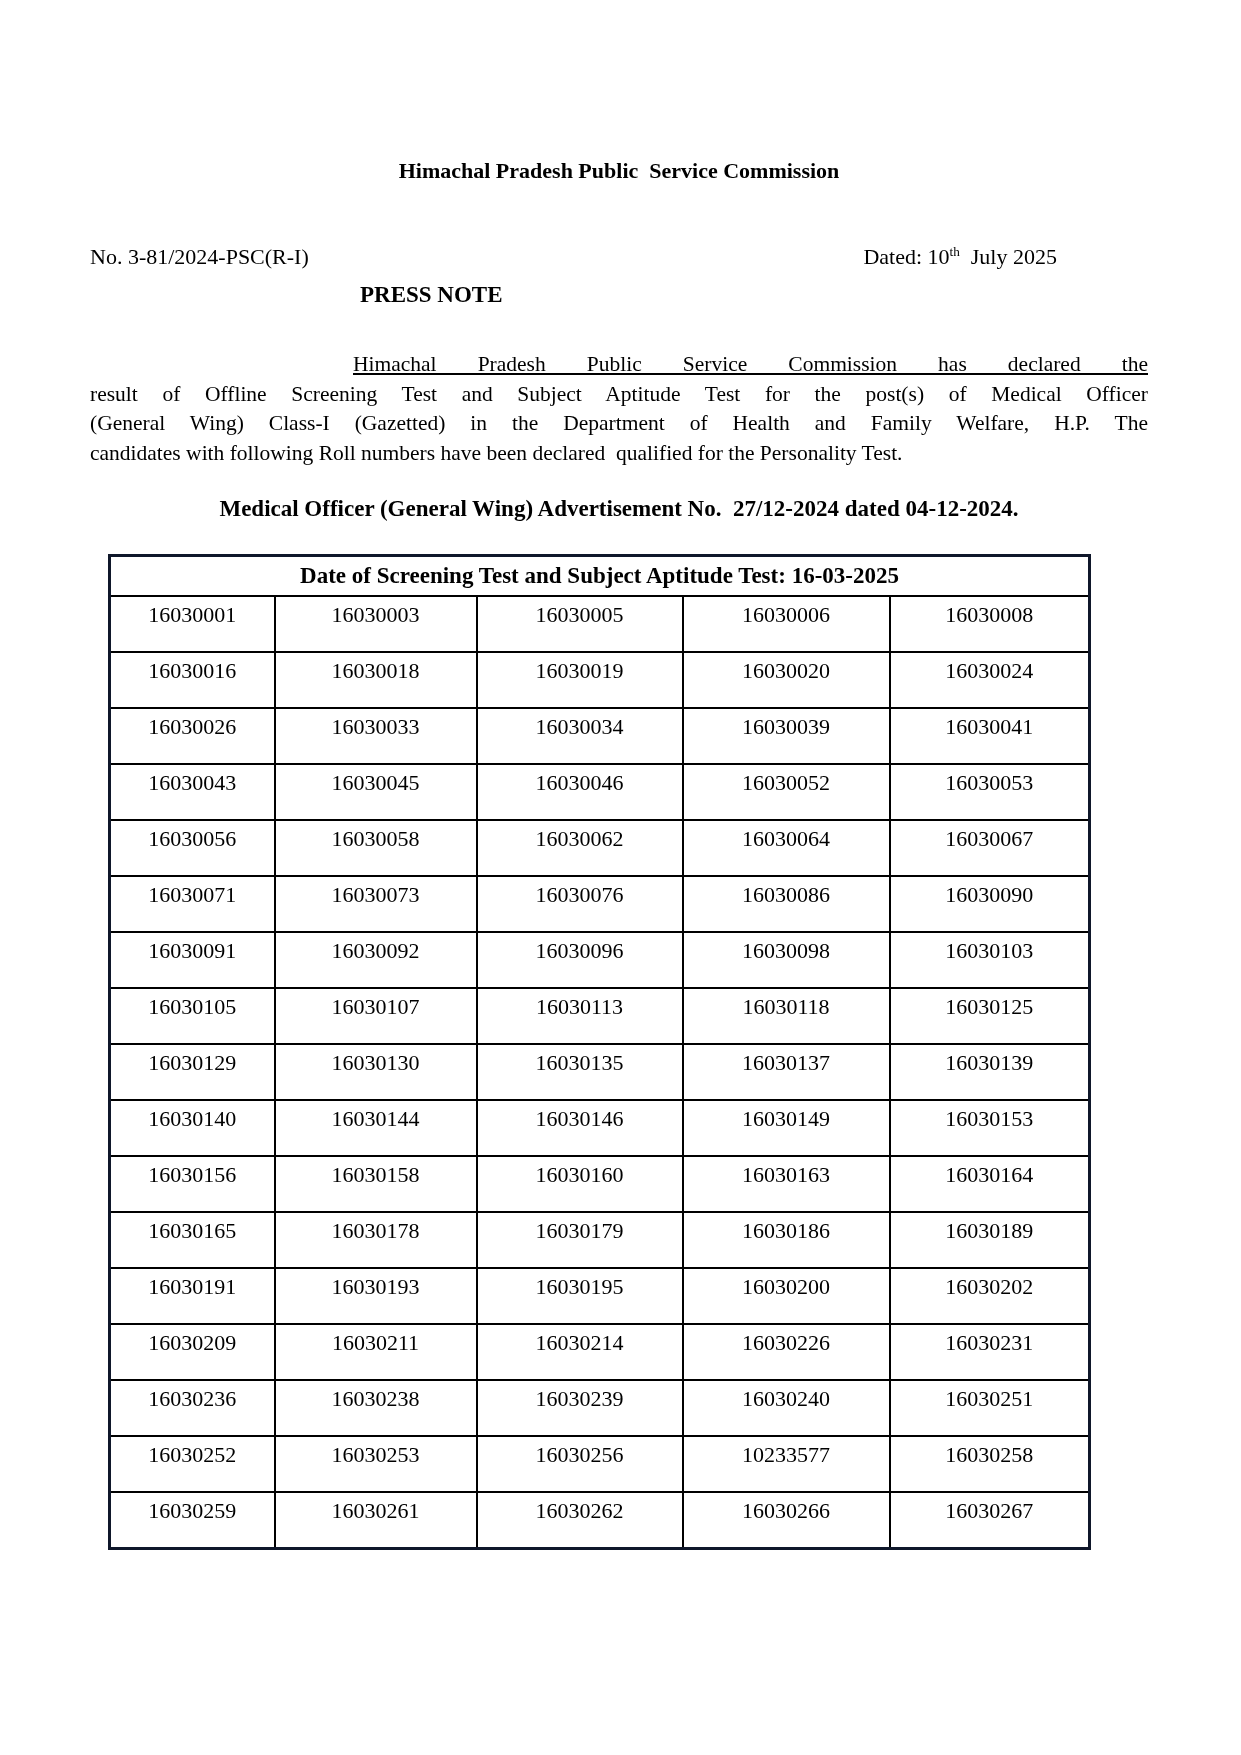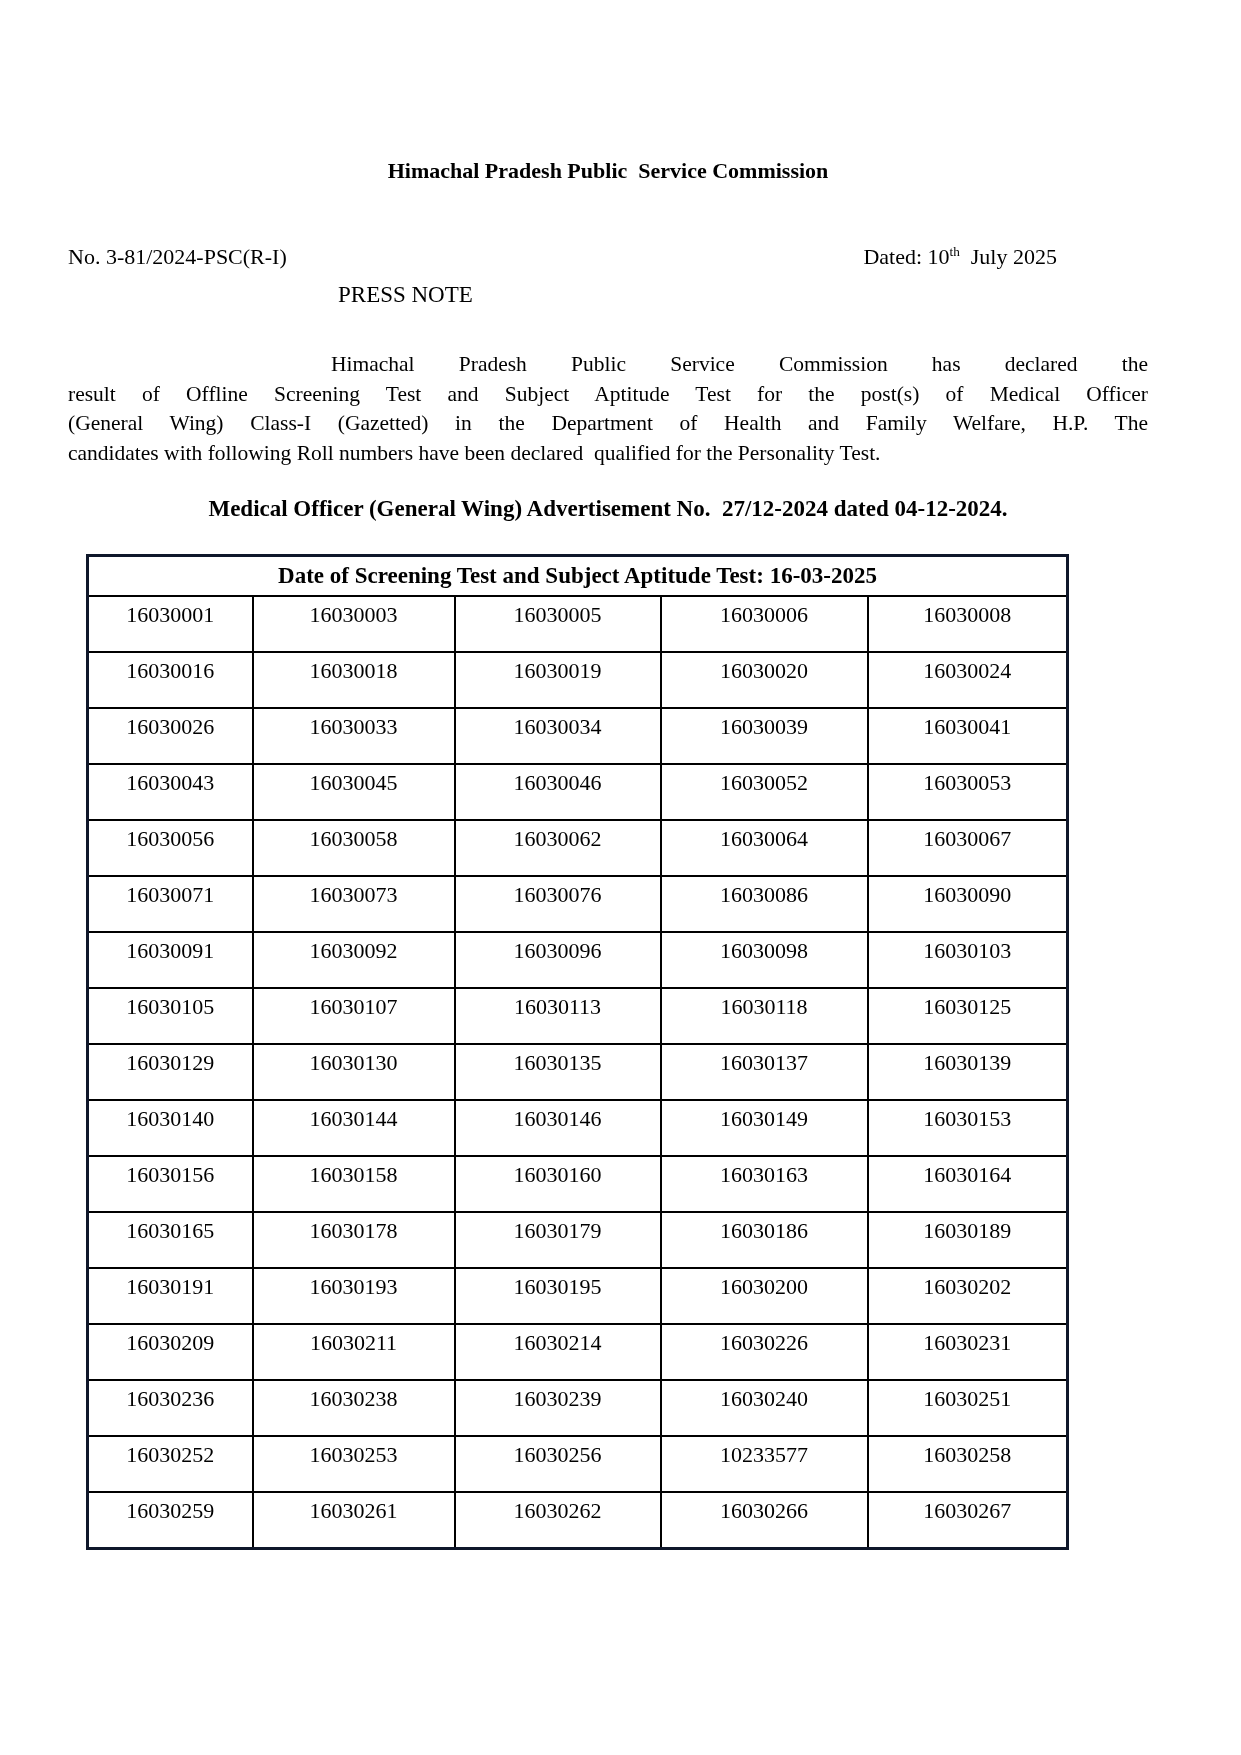--- a/index.html
+++ b/index.html
@@ -8,21 +8,21 @@
     background: #ffffff; color: #000000;
     font-family: "Liberation Serif", "DejaVu Serif", serif;
     overflow: hidden;
   }
   .page {
     position: relative;
     width: 1241px; height: 1755px;
     background: #ffffff;
   }
   .content {
-    padding: 0 93px 0 68px; 
+    padding: 0 93px 0 90px; 
   }
   .doc-title {
     padding-top: 158px;
     text-align: center;
     font-weight: bold;
     font-size: 22px;
     white-space: pre-wrap;
   }
   .ref-date-row {
     margin-top: 60px;
@@ -33,31 +33,31 @@
   }
   .date-line { margin-right: 91px; white-space: pre-wrap; }
   .date-line sup {
     font-size: 60%;
     vertical-align: super;
     line-height: 0;
   }
   .press-note {
     margin-top: 12px;
     margin-left: 270px;
-    font-weight: normal;
+    font-weight: bold;
     font-size: 23px;
     width: fit-content;
   }
   .para {
     margin-top: 42px;
     font-size: 21.5px;
     line-height: 29.5px;
   }
   .para-line { text-align: justify; text-align-last: justify; }
-  .para-line.first { padding-left: 263px; }
+  .para-line.first { padding-left: 263px; text-decoration: underline; }
   .para-line.last { text-align: center; text-align-last: left; white-space: pre-wrap; }
   .adv-heading {
     margin-top: 28px;
     text-align: center;
     font-weight: bold;
     font-size: 23px;
     white-space: pre-wrap;
   }
   table.roll-table {
     margin-top: 32px;

